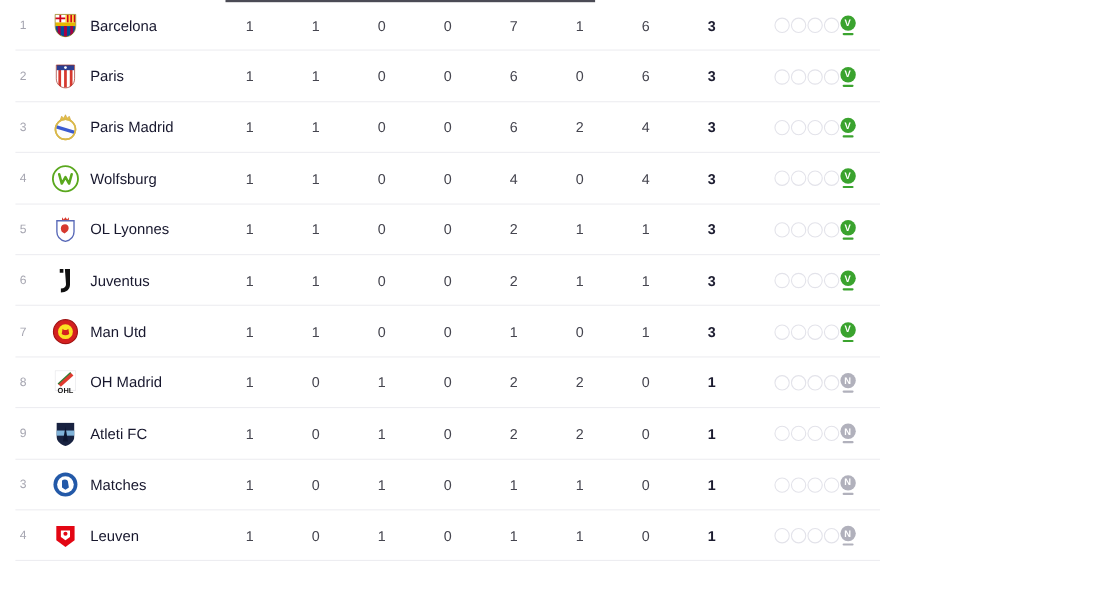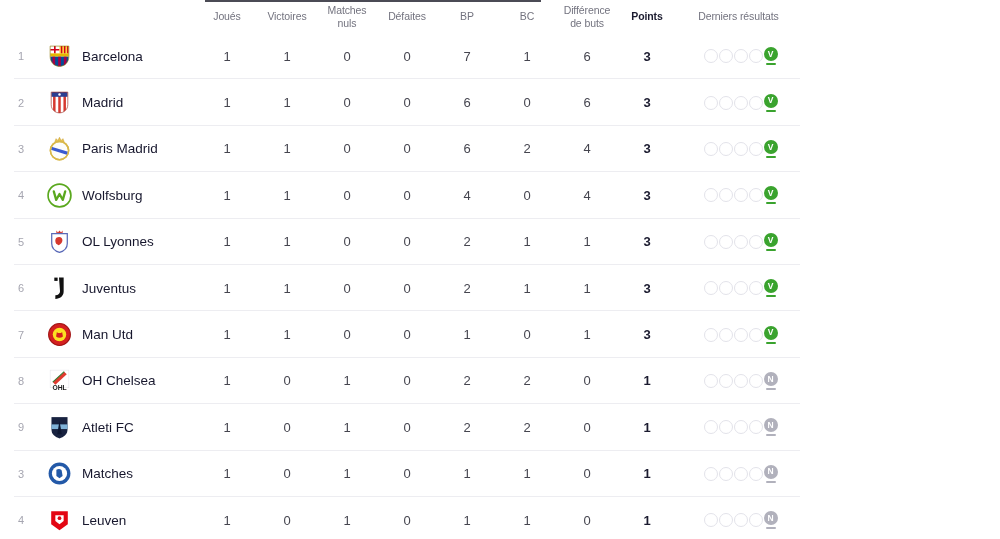--- a/index.html
+++ b/index.html
@@ -115,32 +115,20 @@
       <path d="M5 4h16v12.5L13 22.5 5 16.5z" fill="#e30613"></path>
       <path d="M9 8h8v5.6L13 16.5 9 13.6z" fill="#ffffff"></path>
       <circle cx="13" cy="10.8" r="1.8" fill="#e30613"></circle>
     </symbol>
   </defs>
 </svg>
 
 <div class="standings">
   <div class="topline"></div>
 
-  <div class="grid-row thead">
-    <div class="th" style="grid-column: span 4"></div>
-    <div class="th">Joués</div>
-    <div class="th">Victoires</div>
-    <div class="th">Matches nuls</div>
-    <div class="th">Défaites</div>
-    <div class="th">BP</div>
-    <div class="th">BC</div>
-    <div class="th">Différence de buts</div>
-    <div class="th points">Points</div>
-    <div class="th">Derniers résultats</div>
-  </div>
 
   <div id="tbody">
   <div class="grid-row row">
     <div class="rank">1</div>
     <div></div>
     <svg class="crest">
           <use href="#crest-barcelona"></use>
         </svg>
     <div class="team">Barcelona</div>
     <div class="num">1</div>
@@ -162,21 +150,21 @@
       </div>
     </div>
   </div>
 
   <div class="grid-row row">
     <div class="rank">2</div>
     <div></div>
     <svg class="crest">
           <use href="#crest-atleti"></use>
         </svg>
-    <div class="team">Madrid</div>
+    <div class="team">Paris</div>
     <div class="num">1</div>
     <div class="num">1</div>
     <div class="num">0</div>
     <div class="num">0</div>
     <div class="num">6</div>
     <div class="num">0</div>
     <div class="num">6</div>
     <div class="num points">3</div>
     <div class="results">
       <div class="circle"></div>
@@ -324,21 +312,21 @@
       </div>
     </div>
   </div>
 
   <div class="grid-row row">
     <div class="rank">8</div>
     <div></div>
     <svg class="crest">
           <use href="#crest-ohleuven"></use>
         </svg>
-    <div class="team">OH Chelsea</div>
+    <div class="team">OH Madrid</div>
     <div class="num">1</div>
     <div class="num">0</div>
     <div class="num">1</div>
     <div class="num">0</div>
     <div class="num">2</div>
     <div class="num">2</div>
     <div class="num">0</div>
     <div class="num points">1</div>
     <div class="results">
       <div class="circle"></div>

